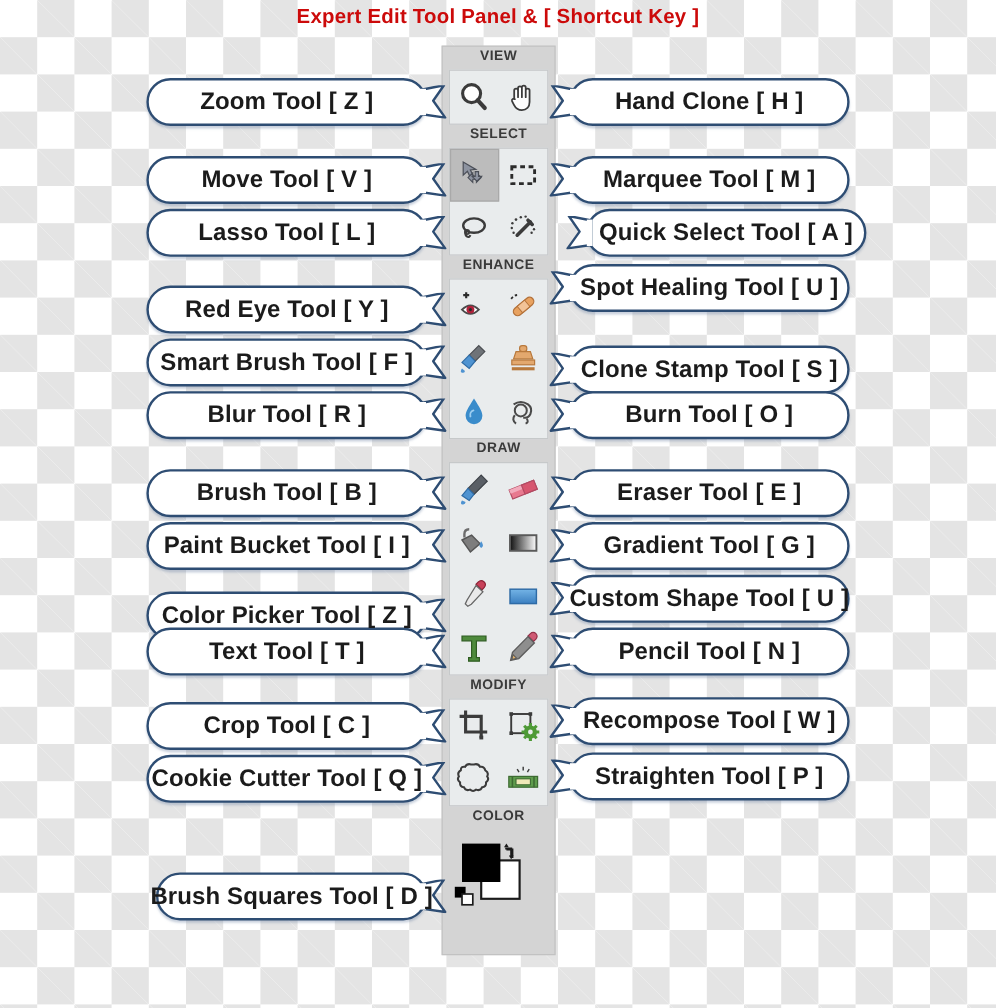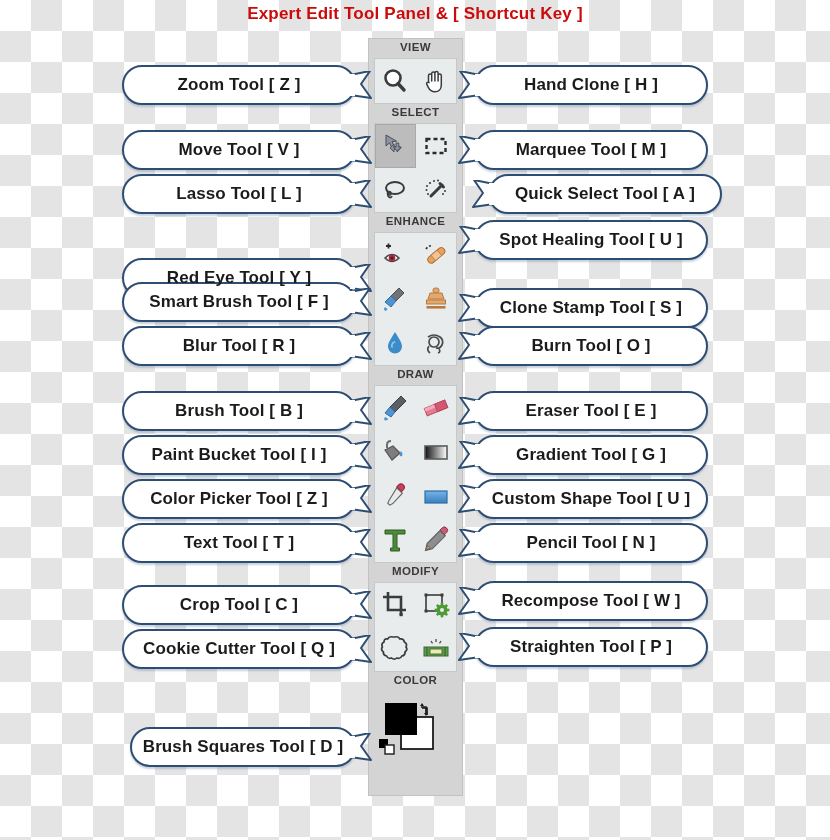--- a/index.html
+++ b/index.html
@@ -69,21 +69,21 @@
   .bub .body{
     position:absolute;left:0;top:0;right:0;bottom:0;
     background:#ffffff;
     border:2px solid #2e4d73;
     border-radius:20px;
     box-shadow:0 2px 2px rgba(120,140,170,.40);
     display:flex;align-items:center;justify-content:center;
     box-sizing:border-box;
   }
   .bub .txt{
-    font-size:17px;font-weight:bold;color:#1b1b1b;
+    font-size:20px;font-weight:bold;color:#1b1b1b;
     white-space:nowrap;letter-spacing:.1px;
     position:relative;z-index:2;
   }
   
   .bub .tail{position:absolute;top:6px;width:26px;height:28px;z-index:1;}
   .bub.left  .tail{right:-20px;}
   .bub.right .tail{left:-20px;}
 </style>
 </head>
 <body>
@@ -407,21 +407,21 @@
     </div>
     <div class="bub left" style="left: 122px; top: 174px; width: 234px;">
       <svg class="tail" width="26" height="28" viewBox="0 0 26 28">
         <path d="M0 4 L20 0 L11 13 L21 27 L0 24 Z" fill="#ffffff" stroke="#2e4d73" stroke-width="2" stroke-linejoin="round"></path>
         <rect x="0" y="3" width="5" height="22" fill="#ffffff"></rect>
       </svg>
       <div class="body">
         <span class="txt">Lasso Tool  [ L ]</span>
       </div>
     </div>
-    <div class="bub left" style="left: 122px; top: 238px; width: 234px; margin-top: 20px;">
+    <div class="bub left" style="left: 122px; top: 238px; width: 234px;">
       <svg class="tail" width="26" height="28" viewBox="0 0 26 28">
         <path d="M0 4 L20 0 L11 13 L21 27 L0 24 Z" fill="#ffffff" stroke="#2e4d73" stroke-width="2" stroke-linejoin="round"></path>
         <rect x="0" y="3" width="5" height="22" fill="#ffffff"></rect>
       </svg>
       <div class="body">
         <span class="txt">Red Eye Tool  [ Y ]</span>
       </div>
     </div>
     <div class="bub left" style="left: 122px; top: 282px; width: 234px;">
       <svg class="tail" width="26" height="28" viewBox="0 0 26 28">
@@ -452,21 +452,21 @@
     </div>
     <div class="bub left" style="left: 122px; top: 435px; width: 234px;">
       <svg class="tail" width="26" height="28" viewBox="0 0 26 28">
         <path d="M0 4 L20 0 L11 13 L21 27 L0 24 Z" fill="#ffffff" stroke="#2e4d73" stroke-width="2" stroke-linejoin="round"></path>
         <rect x="0" y="3" width="5" height="22" fill="#ffffff"></rect>
       </svg>
       <div class="body">
         <span class="txt">Paint Bucket Tool  [ I ]</span>
       </div>
     </div>
-    <div class="bub left" style="left: 122px; top: 479px; width: 234px;">
+    <div class="bub left" style="left: 122px; top: 493px; width: 234px;">
       <svg class="tail" width="26" height="28" viewBox="0 0 26 28">
         <path d="M0 4 L20 0 L11 13 L21 27 L0 24 Z" fill="#ffffff" stroke="#2e4d73" stroke-width="2" stroke-linejoin="round"></path>
         <rect x="0" y="3" width="5" height="22" fill="#ffffff"></rect>
       </svg>
       <div class="body">
         <span class="txt">Color Picker Tool  [ Z ]</span>
       </div>
     </div>
     <div class="bub left" style="left: 122px; top: 523px; width: 234px;">
       <svg class="tail" width="26" height="28" viewBox="0 0 26 28">

